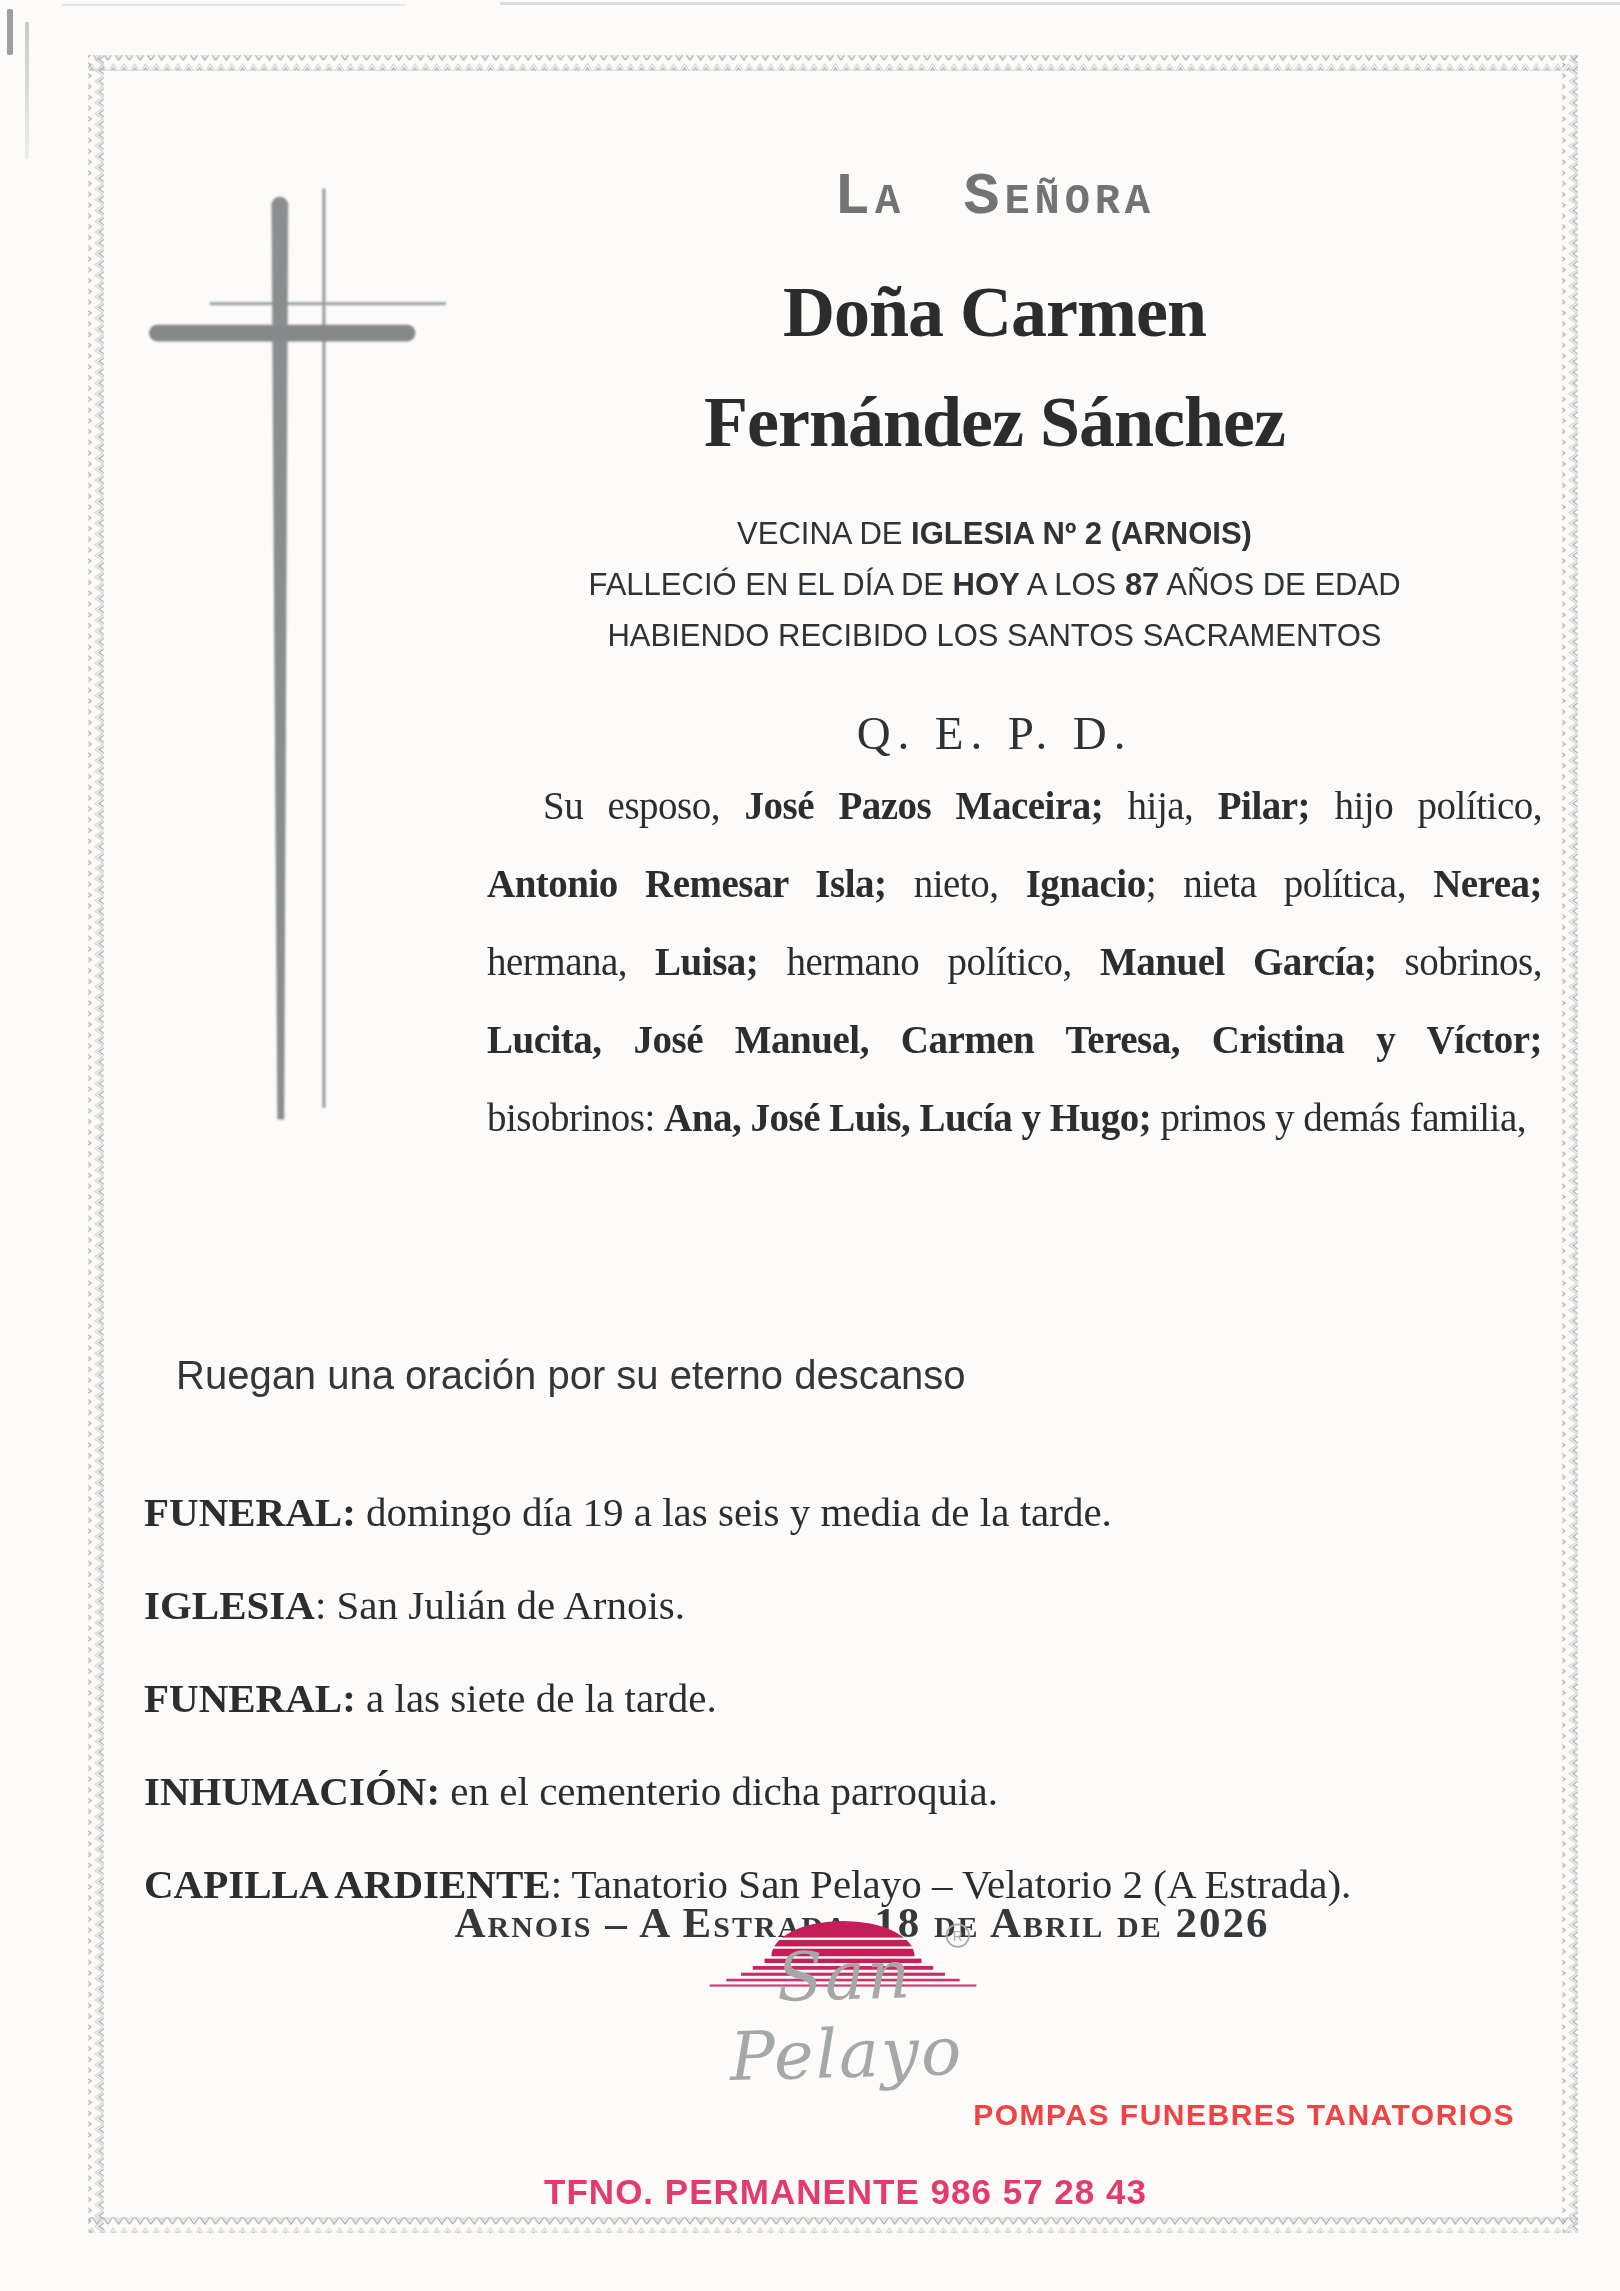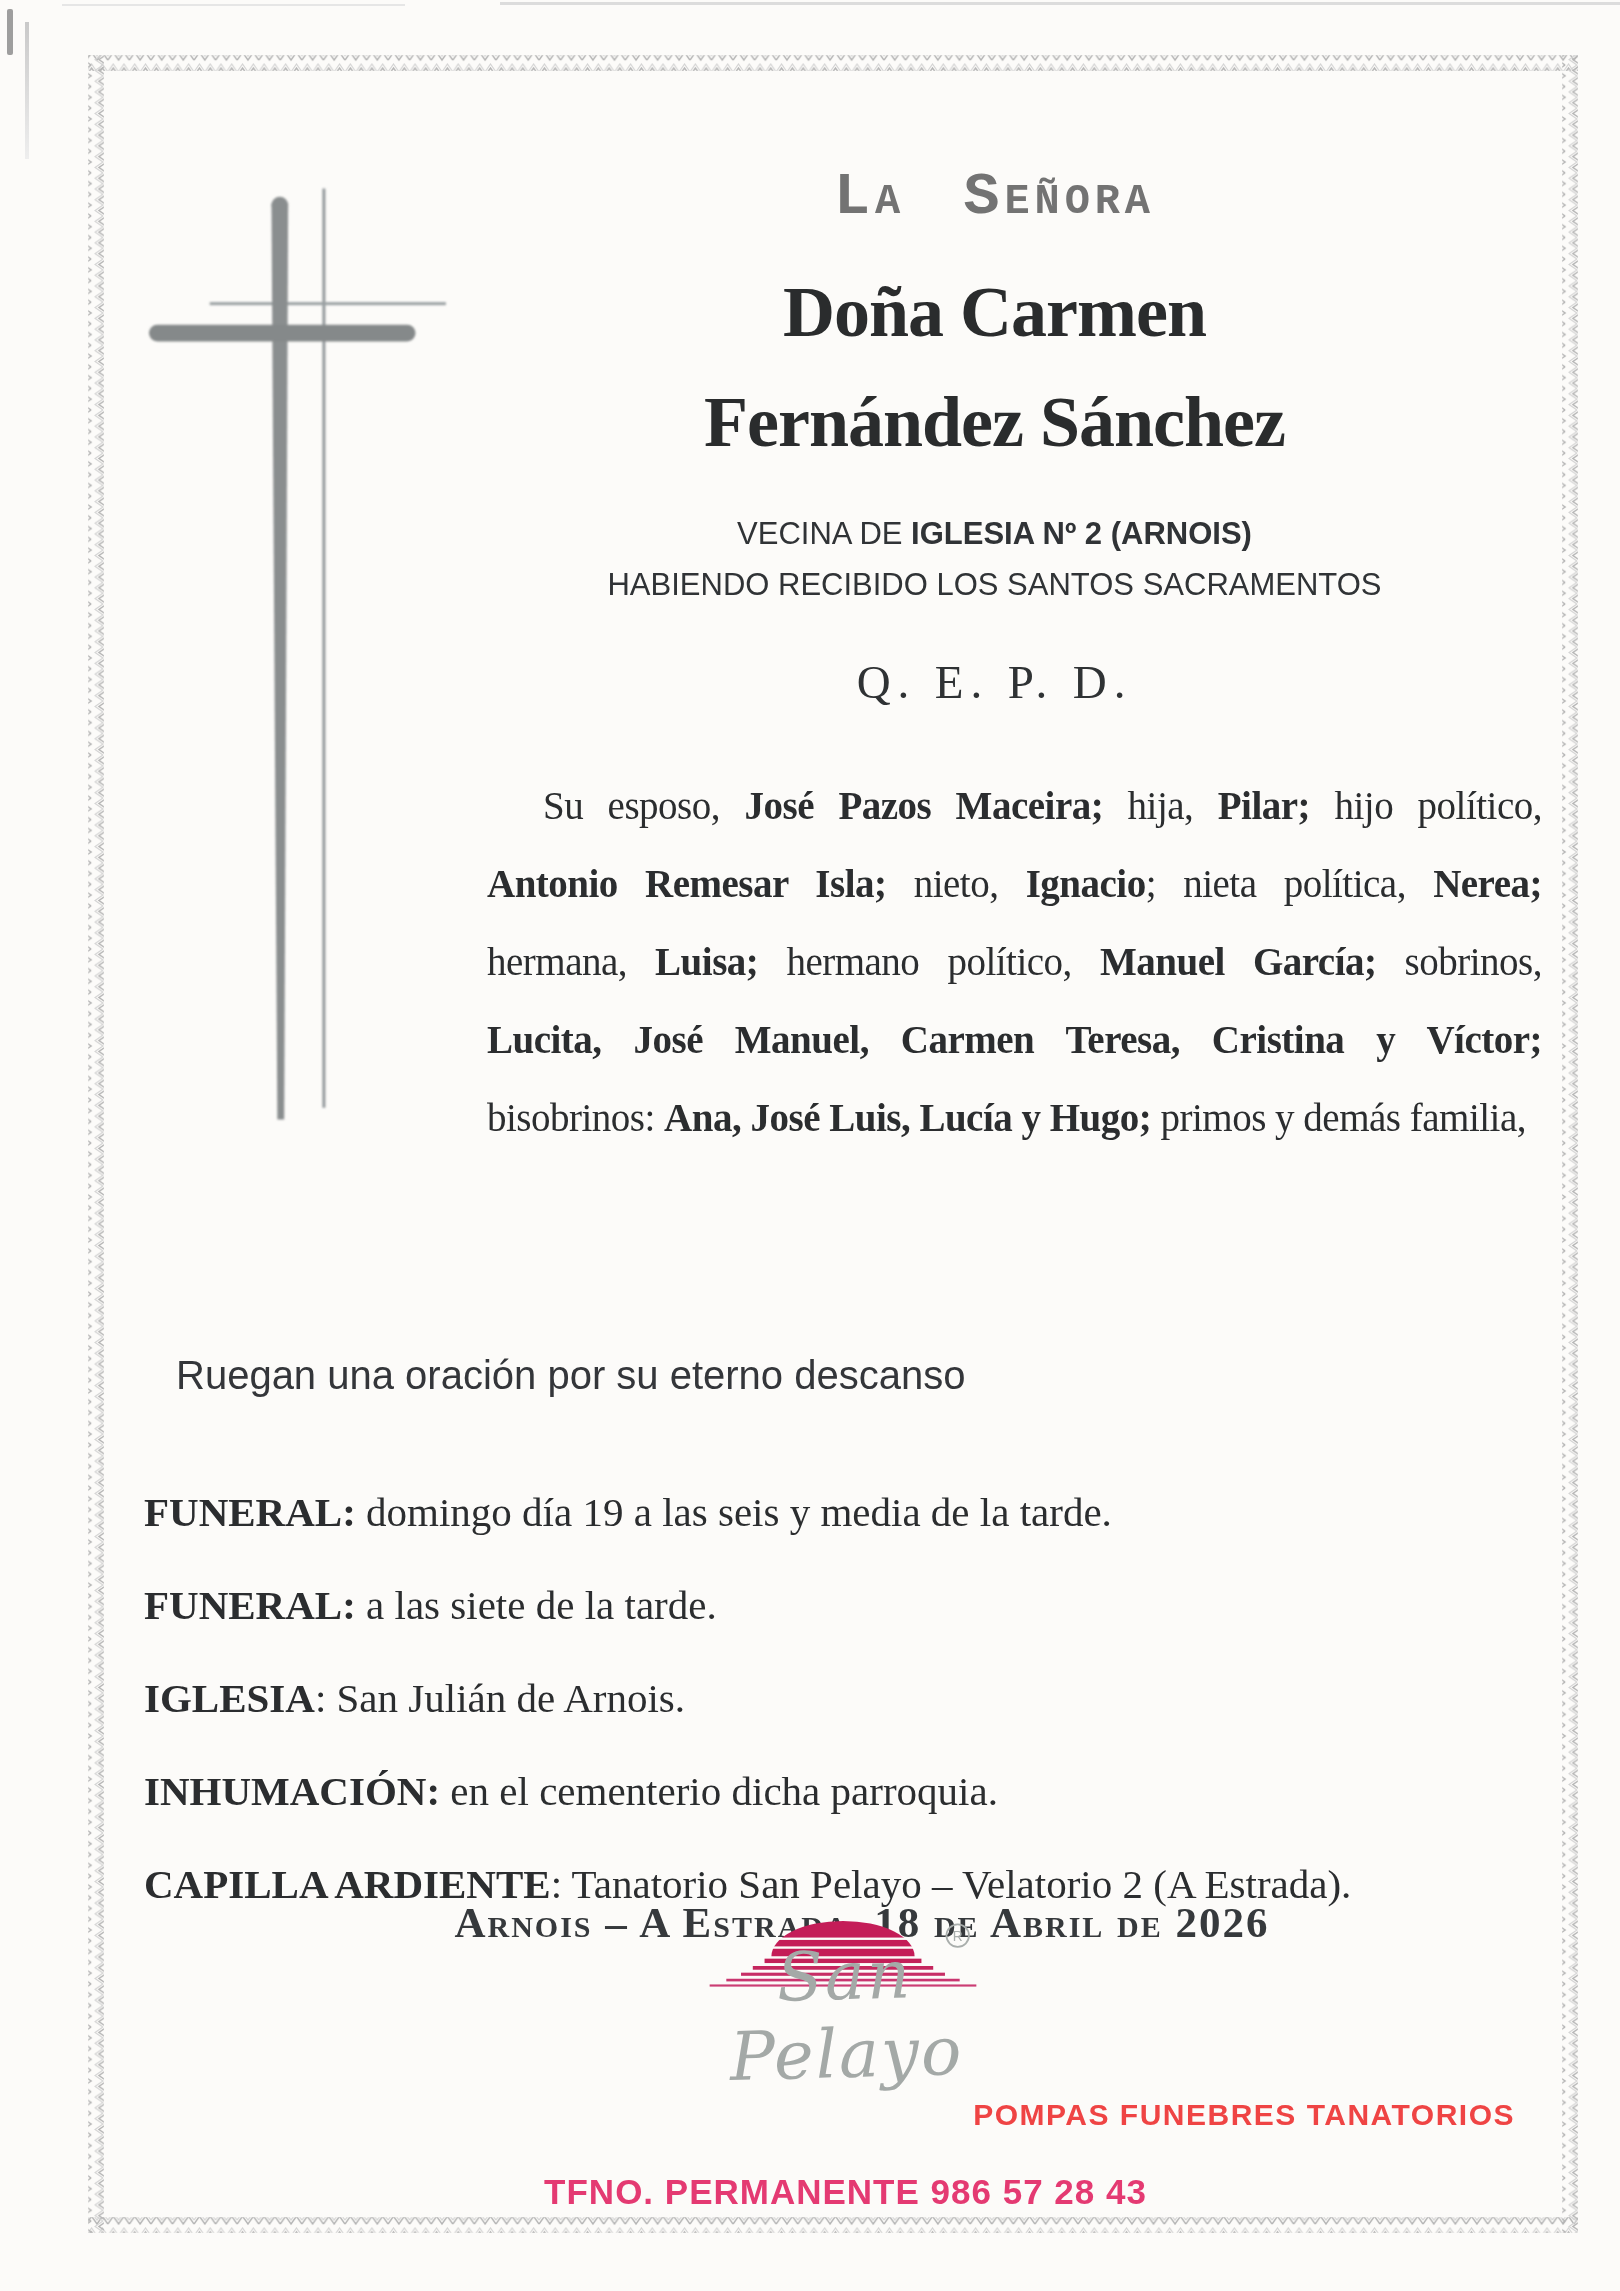--- a/index.html
+++ b/index.html
@@ -110,33 +110,34 @@
 </svg>
 
 <div class="abs title-col">
   <div class="pre-title">La Señora</div>
   <div class="name">
     <div>Doña Carmen</div>
     <div>Fernández Sánchez</div>
   </div>
   <div class="sub-wrap">
     <div class="subline"><span>VECINA DE </span><span class="b">IGLESIA Nº 2 (ARNOIS)</span></div>
+    <div class="subline"><span>FALLECIÓ EN EL DÍA DE </span><span class="b">HOY</span><span> A LOS </span><span class="b">87</span><span> AÑOS DE EDAD</span></div>
     <div class="subline">HABIENDO RECIBIDO LOS SANTOS SACRAMENTOS</div>
   </div>
   <div class="qepd">Q. E. P. D.</div>
 </div>
 
 <div class="abs family"><span class="fr">Su esposo, </span><span class="fb">José Pazos Maceira;</span><span class="fr"> hija, </span><span class="fb">Pilar;</span><span class="fr"> hijo político, </span><span class="fb">Antonio Remesar Isla;</span><span class="fr"> nieto, </span><span class="fb">Ignacio</span><span class="fr">; nieta política, </span><span class="fb">Nerea;</span><span class="fr"> hermana, </span><span class="fb">Luisa;</span><span class="fr"> hermano político, </span><span class="fb">Manuel García;</span><span class="fr"> sobrinos, </span><span class="fb">Lucita, José Manuel, Carmen Teresa, Cristina y Víctor;</span><span class="fr"> bisobrinos: </span><span class="fb">Ana, José Luis, Lucía y Hugo;</span><span class="fr"> primos y demás familia,</span></div>
 
 <div class="abs prayer">Ruegan una oración por su eterno descanso</div>
 
 <div class="abs services">
   <div><span class="lbl">FUNERAL:</span><span> domingo día 19 a las seis y media de la tarde.</span></div>
+  <div><span class="lbl">IGLESIA</span><span>: San Julián de Arnois.</span></div>
   <div><span class="lbl">FUNERAL:</span><span> a las siete de la tarde.</span></div>
-  <div><span class="lbl">IGLESIA</span><span>: San Julián de Arnois.</span></div>
   <div><span class="lbl">INHUMACIÓN:</span><span> en el cementerio dicha parroquia.</span></div>
   <div><span class="lbl">CAPILLA ARDIENTE</span><span>: Tanatorio San Pelayo – Velatorio 2 (A Estrada).</span></div>
 </div>
 
 <div class="abs dateline">Arnois – A Estrada, 18 de Abril de 2026</div>
 
 <div class="abs logo">
   <svg width="402" height="211" viewBox="0 0 410 215">
     <g>
       <path d="M 132 46 A 73 36 0 0 1 278 46 Z" fill="#c41d58"></path>

